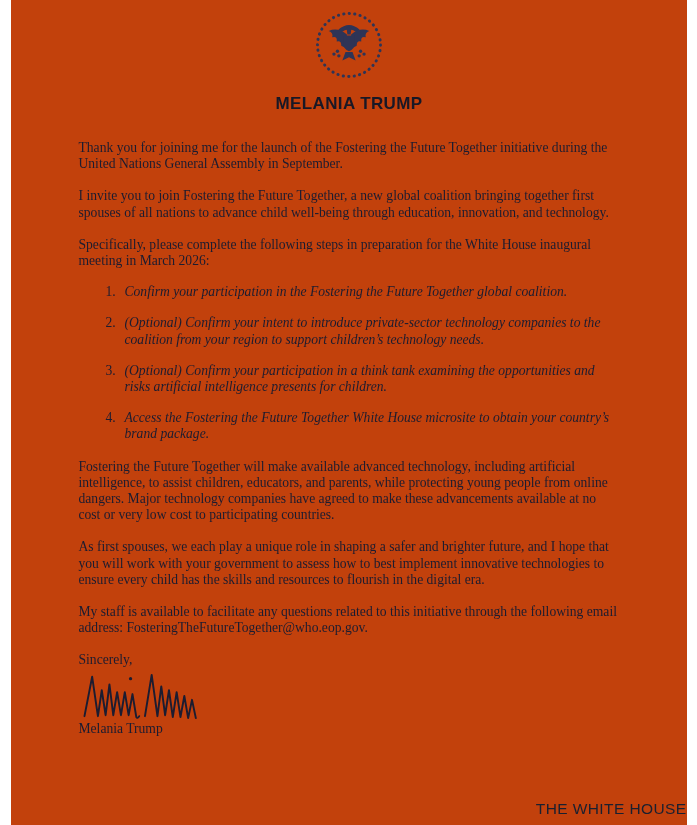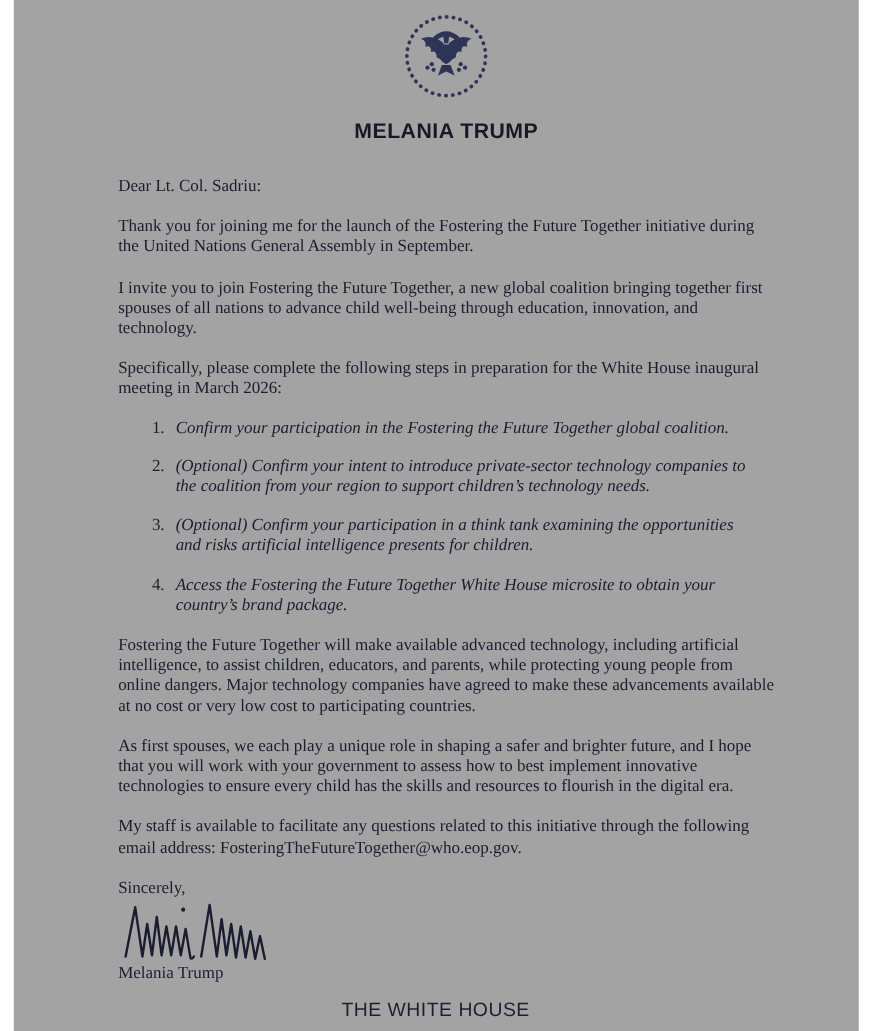--- a/index.html
+++ b/index.html
@@ -5,26 +5,25 @@
   :root {
     --ink: #1c1c30;
     --seal: #2e3456;
   }
   * { margin: 0; padding: 0; box-sizing: border-box; }
   html, body { background: #ffffff; }
   .page {
     width: 676px;
     height: 825px;
     margin: 0 auto;
-    background: #a3a3a3;
+    background: #c2410c;
     position: relative;
     overflow: hidden;
     font-family: "Liberation Serif", serif;
     color: var(--ink);
-    padding-left: 16px;
   }
   .letter {
     padding: 8px 67px 0 68px;
   }
   .letterhead { text-align: center; }
   .seal-wrap { display: inline-block; margin-top: 2px; }
   .sender-name {
     font-family: "Liberation Sans", sans-serif;
     font-weight: bold;
     font-size: 17px;
@@ -50,21 +49,21 @@
   ol.steps .li-text { flex: 1; padding-right: 10px; font-style: italic; }
   .closing { margin-top: 16px; }
   .signature-block { margin-top: 3px; height: 48px; }
   .signature-svg { display: block; margin-left: 2px; }
   .signer-name { margin-top: 1px; }
   .footer {
     position: absolute;
     left: 0;
     right: 0;
     bottom: 7px;
-    text-align: center;
+    text-align: right;
     font-family: "Liberation Sans", sans-serif;
     font-size: 15.5px;
     letter-spacing: 0.4px;
     color: #1a2030;
   }
 </style>
 </head>
 <body>
 
 <div class="page">
@@ -90,21 +89,20 @@
           </g>
         </svg>
       </span>
       <div class="sender-name">MELANIA TRUMP</div>
     </div>
 
     <div class="body-text">
       <div class="recipient">
       </div>
 
-      <div class="salutation">Dear Lt. Col. Sadriu:</div>
 
       <p class="para">Thank you for joining me for the launch of the Fostering the Future Together initiative during the United Nations General Assembly in September.</p>
       <p class="para">I invite you to join Fostering the Future Together, a new global coalition bringing together first spouses of all nations to advance child well-being through education, innovation, and technology.</p>
       <p class="para">Specifically, please complete the following steps in preparation for the White House inaugural meeting in March 2026:</p>
 
       <ol class="steps">
         <li>
           <span class="num">1.</span>
           <span class="li-text">Confirm your participation in the Fostering the Future Together global coalition.</span>
         </li>

